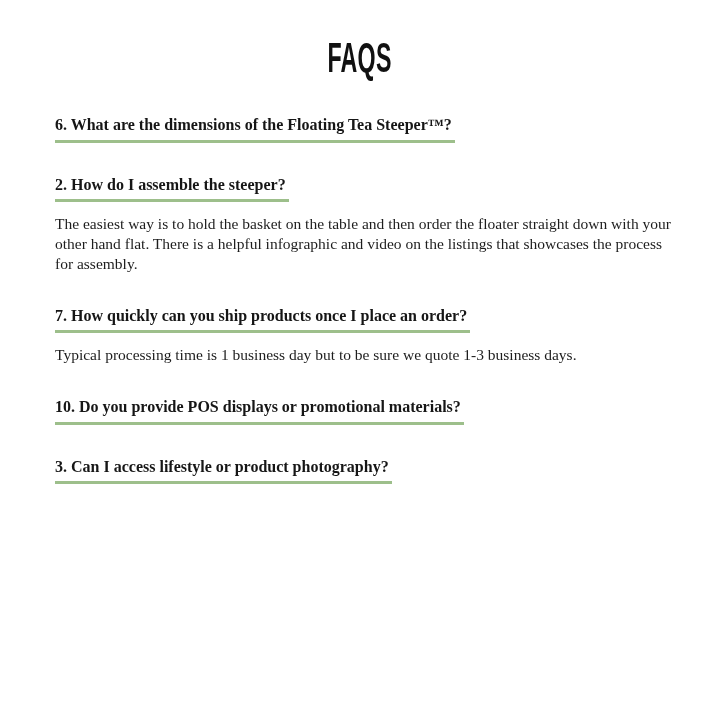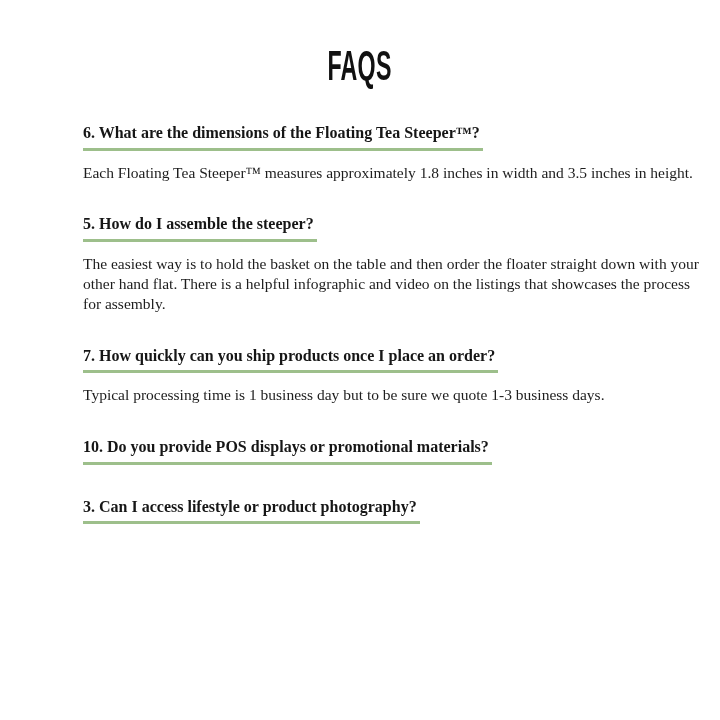--- a/index.html
+++ b/index.html
@@ -12,37 +12,36 @@
   }
   body {
     font-family: "Liberation Serif", serif;
     color: #1b1b1b;
     -webkit-font-smoothing: antialiased;
   }
   .title-wrap {
     text-align: center;
     padding-top: 36px;
     height: 46px;
-    margin-top: 8px;
   }
   .page-title {
     display: inline-block;
     margin: 0;
     font-family: "Liberation Sans", sans-serif;
     font-weight: 700;
     font-size: 43px;
     line-height: 1.0;
     letter-spacing: 0.5px;
     color: #111111;
     transform: scaleX(0.54);
     transform-origin: 50% 50%;
     white-space: nowrap;
   }
   .faq-list {
-    margin: 34px 0 0 83px;
+    margin: 34px 0 0 55px;
     width: 624px;
   }
   .faq-item + .faq-item {
     margin-top: 33px;
   }
   .faq-question {
     display: inline-block;
     margin: 0;
     font-size: 16px;
     font-weight: 700;
@@ -63,25 +62,24 @@
 <body>
 
 <div class="title-wrap">
   <h1 class="page-title">FAQS</h1>
 </div>
 
 <div class="faq-list">
 
   <div class="faq-item">
     <h3 class="faq-question">6. What are the dimensions of the Floating Tea Steeper™?</h3>
-    <p class="faq-answer">Each Floating Tea Steeper™ measures approximately 1.8 inches in width and 3.5 inches in height.</p>
   </div>
 
   <div class="faq-item">
-    <h3 class="faq-question">5. How do I assemble the steeper?</h3>
+    <h3 class="faq-question">2. How do I assemble the steeper?</h3>
     <p class="faq-answer">The easiest way is to hold the basket on the table and then order the floater straight down with your other hand flat. There is a helpful infographic and video on the listings that showcases the process for assembly.</p>
   </div>
 
   <div class="faq-item">
     <h3 class="faq-question">7. How quickly can you ship products once I place an order?</h3>
     <p class="faq-answer">Typical processing time is 1 business day but to be sure we quote 1-3 business days.</p>
   </div>
 
 
   <div class="faq-item">

